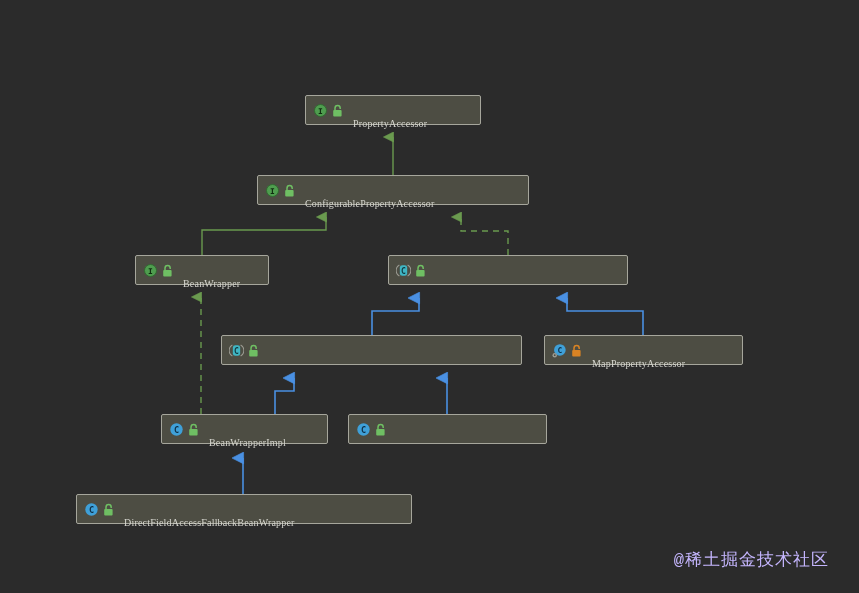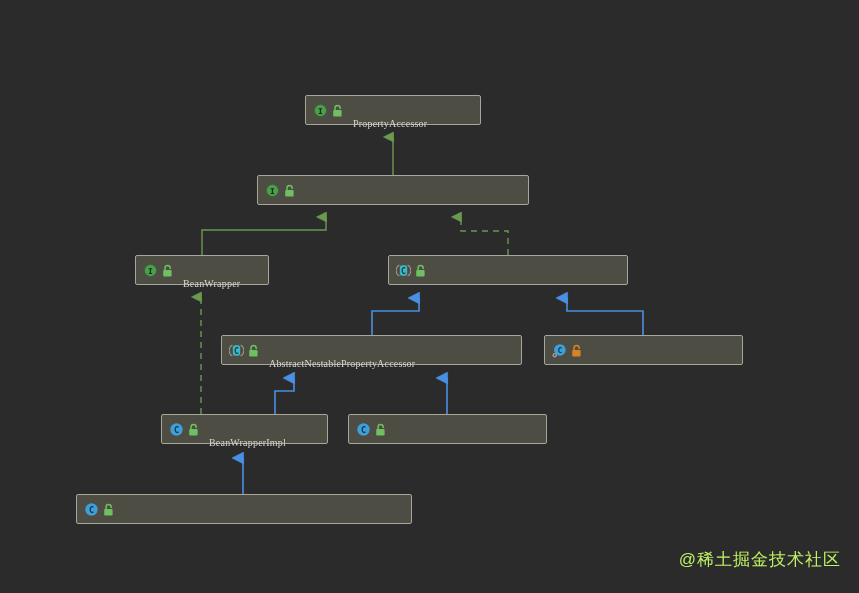--- a/index.html
+++ b/index.html
@@ -52,25 +52,25 @@
     height: 15px;
     margin-right: 3px;
   }
   .ico-lock {
     width: 13px;
     height: 14px;
     margin-right: 9px;
   }
   .watermark {
     position: absolute;
-    right: 18px;
+    right: 30px;
     bottom: 22px;
-    font-family: Liberation Sans, sans-serif;
+    font-family: Liberation Mono, monospace;
     font-size: 17px;
-    color: #bef264;
+    color: #c4b5fd;
     letter-spacing: 1px;
     user-select: none;
   }
 </style>
 </head>
 <body>
 
 <div id="canvas">
 
   <svg id="edge-layer" width="859" height="593" viewBox="0 0 859 593">
@@ -142,20 +142,21 @@
         <circle cx="8" cy="8" r="6.4" fill="#4f9d4f" stroke="#2f6b2f" stroke-width="1"></circle>
         <text x="8" y="11.3" font-family="DejaVu Sans Mono, monospace" font-size="8.5" font-weight="bold" fill="#0f2c0f" text-anchor="middle">I</text>
       </svg>
     </span>
     <span class="ico ico-lock">
       <svg viewBox="0 0 13 14" width="13" height="14">
         <path d="M4 6 V4.2 A2.6 2.6 0 0 1 9.2 4.2 V5" fill="none" stroke="#6fbf63" stroke-width="1.5"></path>
         <rect x="2.2" y="6" width="8.4" height="6.6" rx="1" fill="#6fbf63"></rect>
       </svg>
     </span>
+    <span class="node-label">ConfigurablePropertyAccessor</span>
   </div>
 
   <div class="uml-node" style="left:135px; top:255px; width:134px;">
     <span class="ico ico-kind">
       <svg viewBox="0 0 16 16" width="15" height="15">
         <circle cx="8" cy="8" r="6.4" fill="#4f9d4f" stroke="#2f6b2f" stroke-width="1"></circle>
         <text x="8" y="11.3" font-family="DejaVu Sans Mono, monospace" font-size="8.5" font-weight="bold" fill="#0f2c0f" text-anchor="middle">I</text>
       </svg>
     </span>
     <span class="ico ico-lock">
@@ -192,38 +193,38 @@
         <rect x="4.1" y="2.3" width="7.8" height="11.4" rx="2.6" fill="#3fb6c4"></rect>
         <text x="8" y="11.4" font-family="DejaVu Sans Mono, monospace" font-size="8.6" font-weight="bold" fill="#113a40" text-anchor="middle">C</text>
       </svg>
     </span>
     <span class="ico ico-lock">
       <svg viewBox="0 0 13 14" width="13" height="14">
         <path d="M4 6 V4.2 A2.6 2.6 0 0 1 9.2 4.2 V5" fill="none" stroke="#6fbf63" stroke-width="1.5"></path>
         <rect x="2.2" y="6" width="8.4" height="6.6" rx="1" fill="#6fbf63"></rect>
       </svg>
     </span>
-    <span class="node-label">AbstractNestablePropertyAccessor</span>
   </div>
 
   <div class="uml-node" style="left:544px; top:335px; width:199px;">
     <span class="ico ico-kind">
       <svg viewBox="0 0 16 16" width="15" height="15">
         <circle cx="8.4" cy="7.4" r="6.2" fill="#3fa0d8"></circle>
         <text x="8.4" y="10.7" font-family="DejaVu Sans Mono, monospace" font-size="8.5" font-weight="bold" fill="#0e2f47" text-anchor="middle">C</text>
         <circle cx="2.9" cy="13" r="2.4" fill="#9b9b92"></circle>
         <circle cx="2.9" cy="13" r="0.9" fill="#4d4d43"></circle>
       </svg>
     </span>
     <span class="ico ico-lock">
       <svg viewBox="0 0 13 14" width="13" height="14">
         <path d="M4 6 V4.2 A2.6 2.6 0 0 1 9.2 4.2 V5" fill="none" stroke="#d98324" stroke-width="1.5"></path>
         <rect x="2.2" y="6" width="8.4" height="6.6" rx="1" fill="#d98324"></rect>
       </svg>
     </span>
+    <span class="node-label">MapPropertyAccessor</span>
   </div>
 
   <div class="uml-node" style="left:161px; top:414px; width:167px;">
     <span class="ico ico-kind">
       <svg viewBox="0 0 16 16" width="15" height="15">
         <circle cx="8" cy="8" r="6.6" fill="#3fa0d8"></circle>
         <text x="8" y="11.4" font-family="DejaVu Sans Mono, monospace" font-size="9" font-weight="bold" fill="#0e2f47" text-anchor="middle">C</text>
       </svg>
     </span>
     <span class="ico ico-lock">
@@ -256,17 +257,18 @@
         <circle cx="8" cy="8" r="6.6" fill="#3fa0d8"></circle>
         <text x="8" y="11.4" font-family="DejaVu Sans Mono, monospace" font-size="9" font-weight="bold" fill="#0e2f47" text-anchor="middle">C</text>
       </svg>
     </span>
     <span class="ico ico-lock">
       <svg viewBox="0 0 13 14" width="13" height="14">
         <path d="M4 6 V4.2 A2.6 2.6 0 0 1 9.2 4.2 V5" fill="none" stroke="#6fbf63" stroke-width="1.5"></path>
         <rect x="2.2" y="6" width="8.4" height="6.6" rx="1" fill="#6fbf63"></rect>
       </svg>
     </span>
+    <span class="node-label">DirectFieldAccessFallbackBeanWrapper</span>
   </div>
 
   <div class="watermark">@稀土掘金技术社区</div>
 
 </div>
 
 </body></html>

